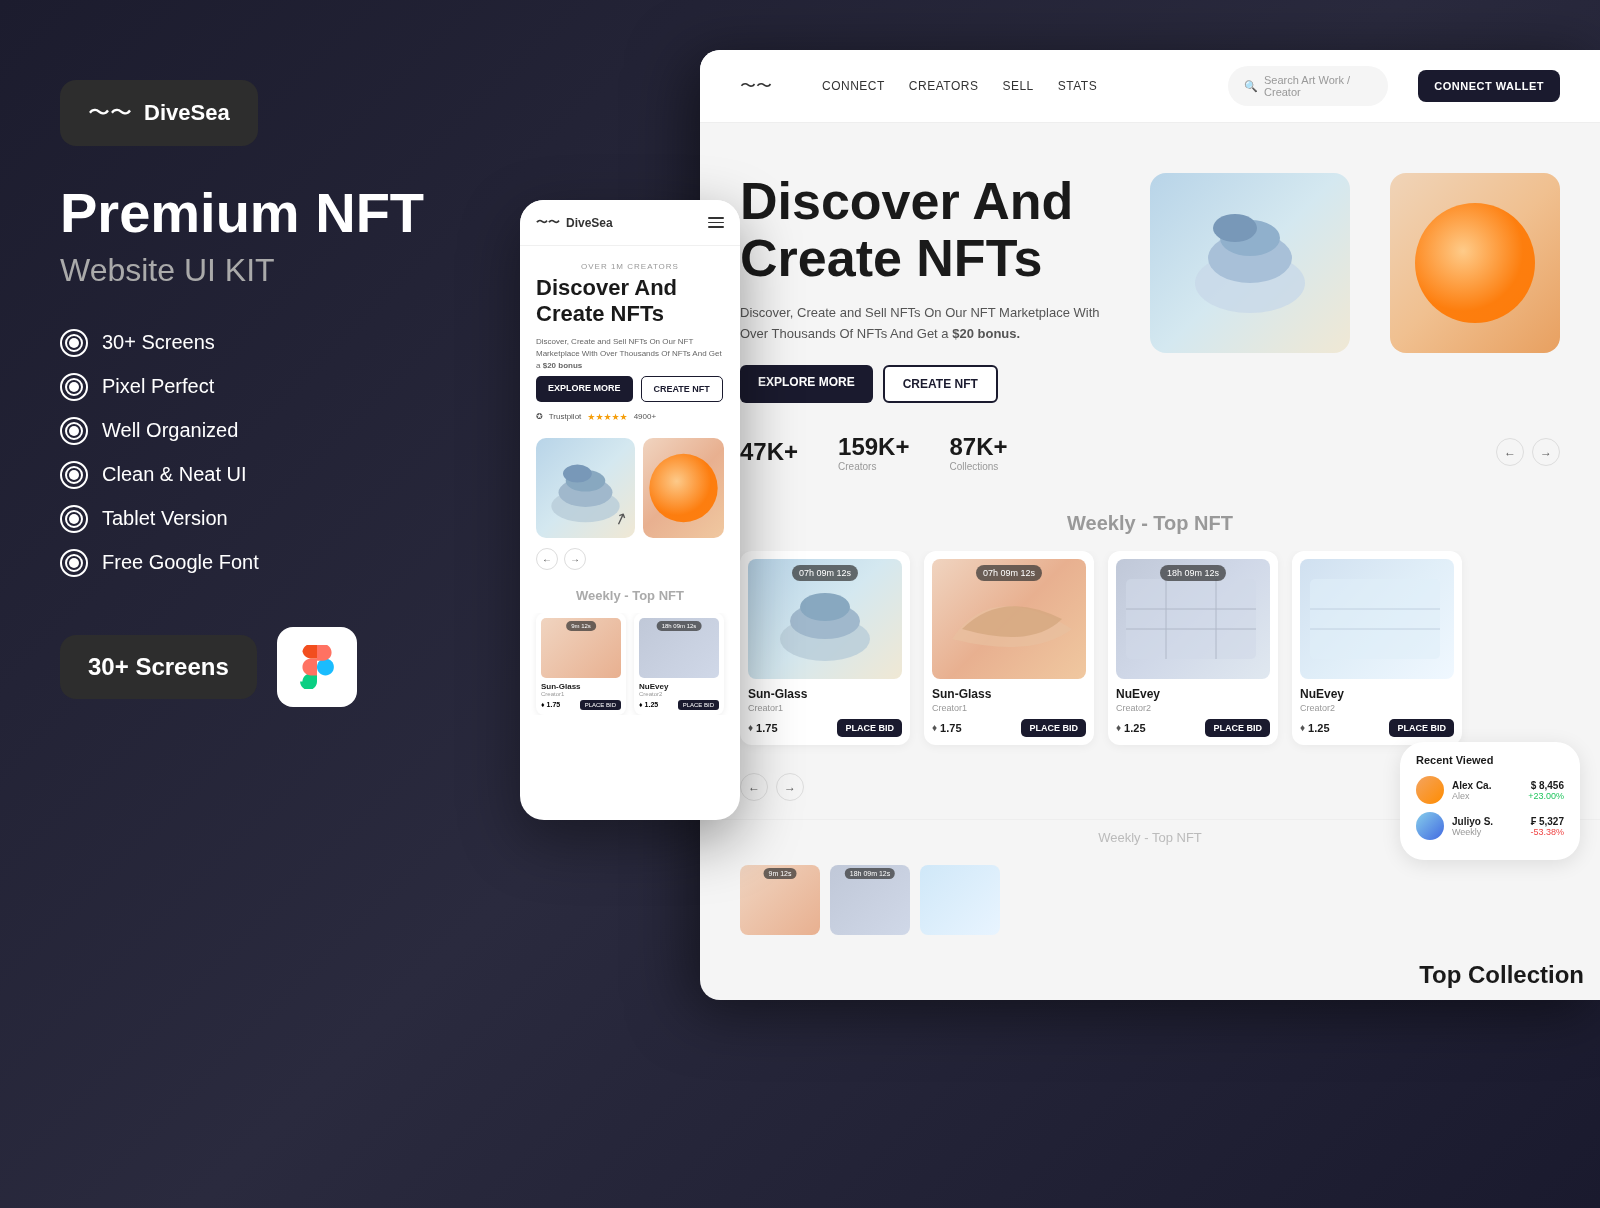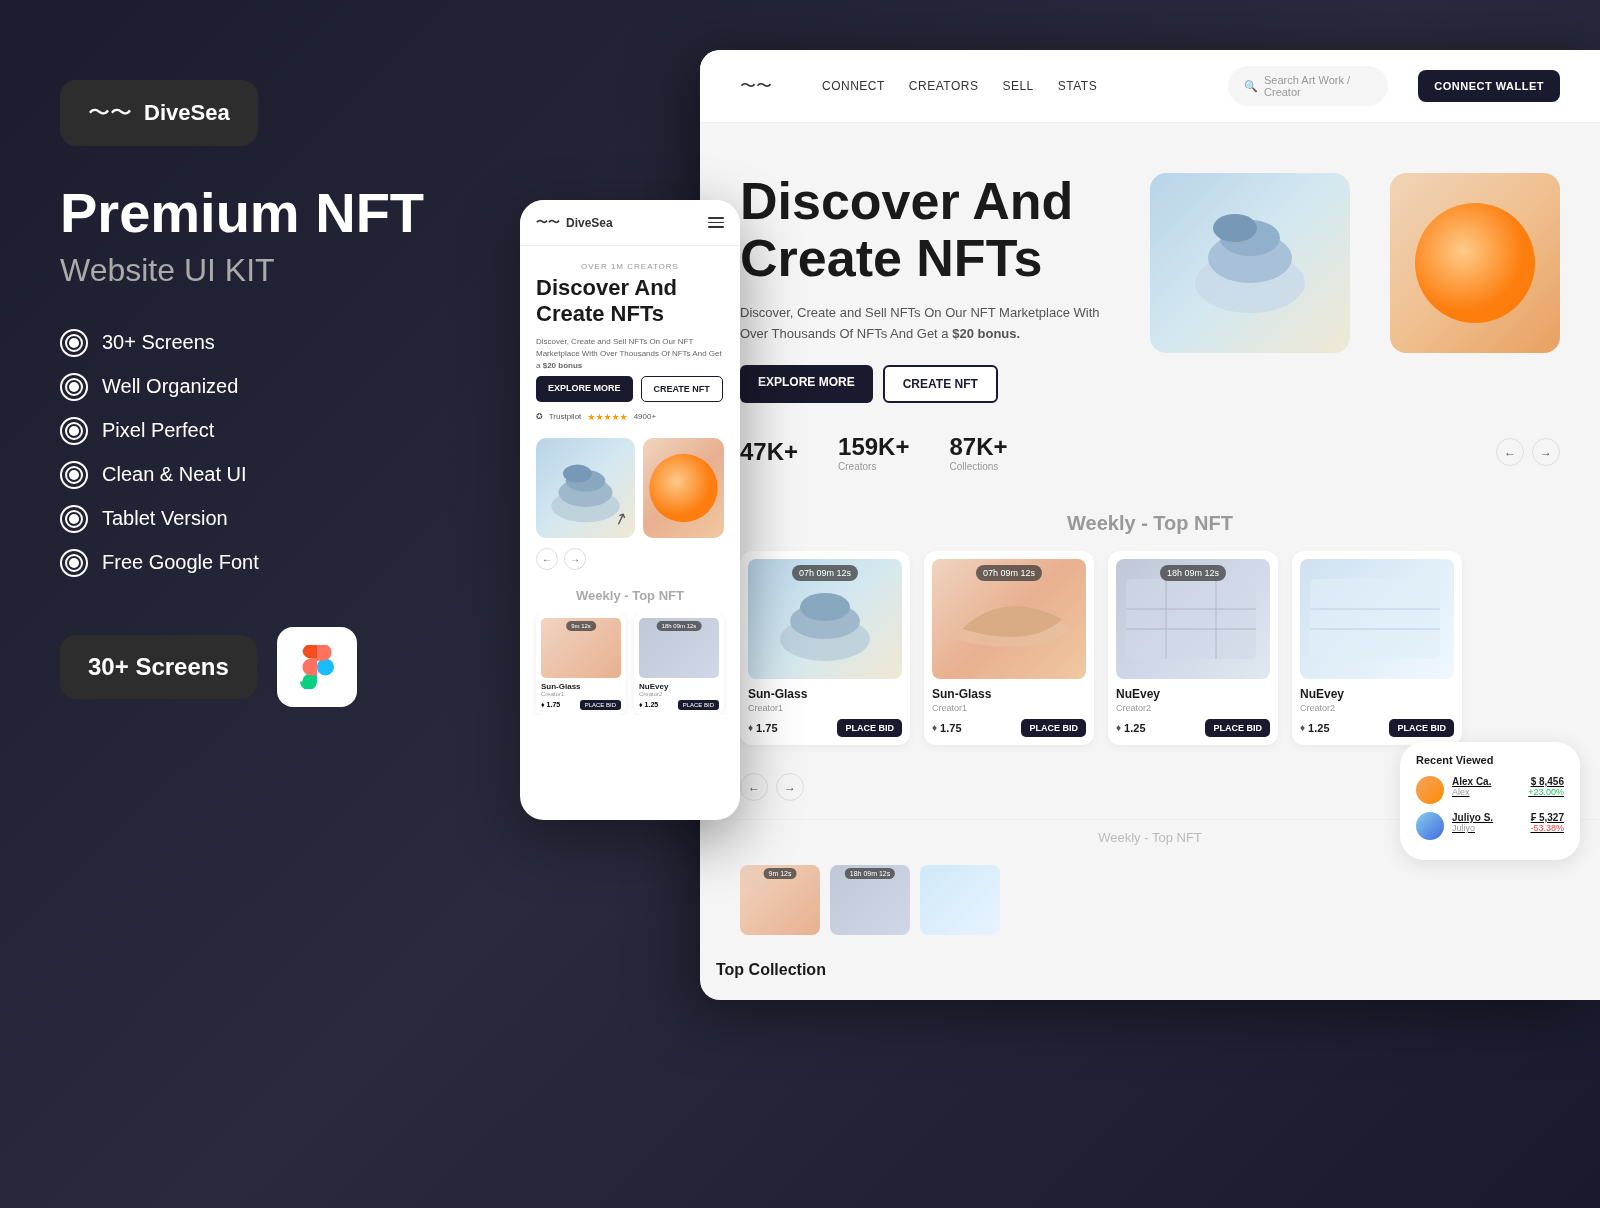--- a/index.html
+++ b/index.html
@@ -442,24 +442,23 @@
 
     .rv-title {
       font-size: 11px;
       font-weight: 600;
       color: #1a1a1a;
       margin-bottom: 10px;
     }
 
     .rv-item {
       display: flex;
-      align-items: flex-start;
+      align-items: center;
       gap: 8px;
       margin-bottom: 8px;
-      text-decoration: underline;
     }
 
     .rv-avatar {
       width: 28px;
       height: 28px;
       border-radius: 50%;
       flex-shrink: 0;
     }
 
     .rv-avatar-1 {
@@ -737,22 +736,22 @@
     .mobile-place-bid {
       background: #1a1a2e;
       color: white;
       font-size: 6px;
       padding: 2px 5px;
       border-radius: 3px;
     }
 
     
     .top-collection {
-      text-align: left;
-      font-size: 16px;
+      text-align: right;
+      font-size: 24px;
       font-weight: 700;
       color: #1a1a1a;
       padding: 16px;
     }
   </style>
 </head>
 <body>
 
 <div class="left-panel">
   <div class="logo-box">
@@ -767,27 +766,27 @@
     <li class="feature-item">
       <div class="feature-icon">
         <div class="feature-icon-inner"></div>
       </div>
       <span>30+ Screens</span>
     </li>
     <li class="feature-item">
       <div class="feature-icon">
         <div class="feature-icon-inner"></div>
       </div>
-      <span>Well Organized</span>
+      <span>Pixel Perfect</span>
     </li>
     <li class="feature-item">
       <div class="feature-icon">
         <div class="feature-icon-inner"></div>
       </div>
-      <span>Pixel Perfect</span>
+      <span>Well Organized</span>
     </li>
     <li class="feature-item">
       <div class="feature-icon">
         <div class="feature-icon-inner"></div>
       </div>
       <span>Clean &amp; Neat UI</span>
     </li>
     <li class="feature-item">
       <div class="feature-icon">
         <div class="feature-icon-inner"></div>
@@ -1002,21 +1001,21 @@
       </div>
       <div class="rv-value">
         <div class="rv-value-main">$ 8,456</div>
         <div class="rv-value-change-pos">+23.00%</div>
       </div>
     </div>
     <div class="rv-item">
       <div class="rv-avatar rv-avatar-2"></div>
       <div class="rv-name">
         <div class="rv-name-main">Juliyo S.</div>
-        <div class="rv-name-sub">Juliyo</div>
+        <div class="rv-name-sub">Weekly</div>
       </div>
       <div class="rv-value">
         <div class="rv-value-main">₣ 5,327</div>
         <div class="rv-value-change-neg">-53.38%</div>
       </div>
     </div>
   </div>
 </div>
 
 <div class="mobile-mockup">

